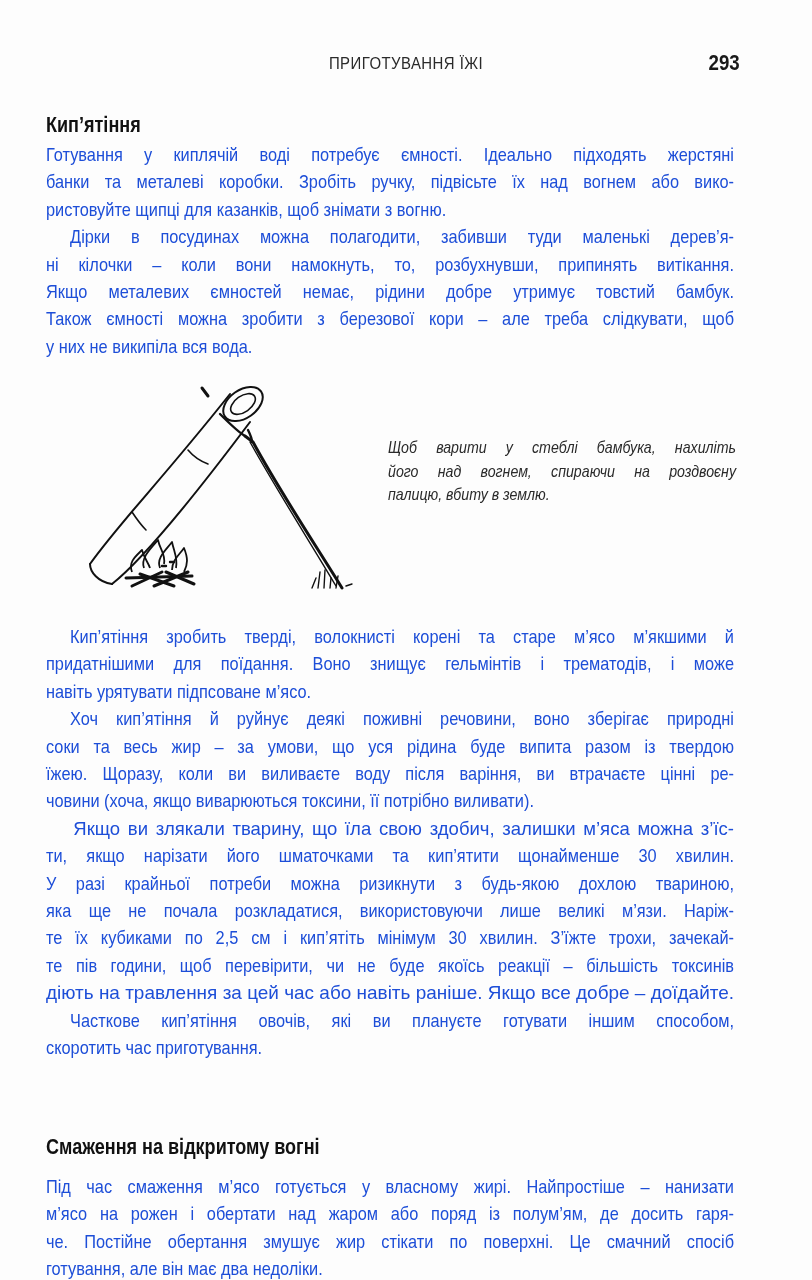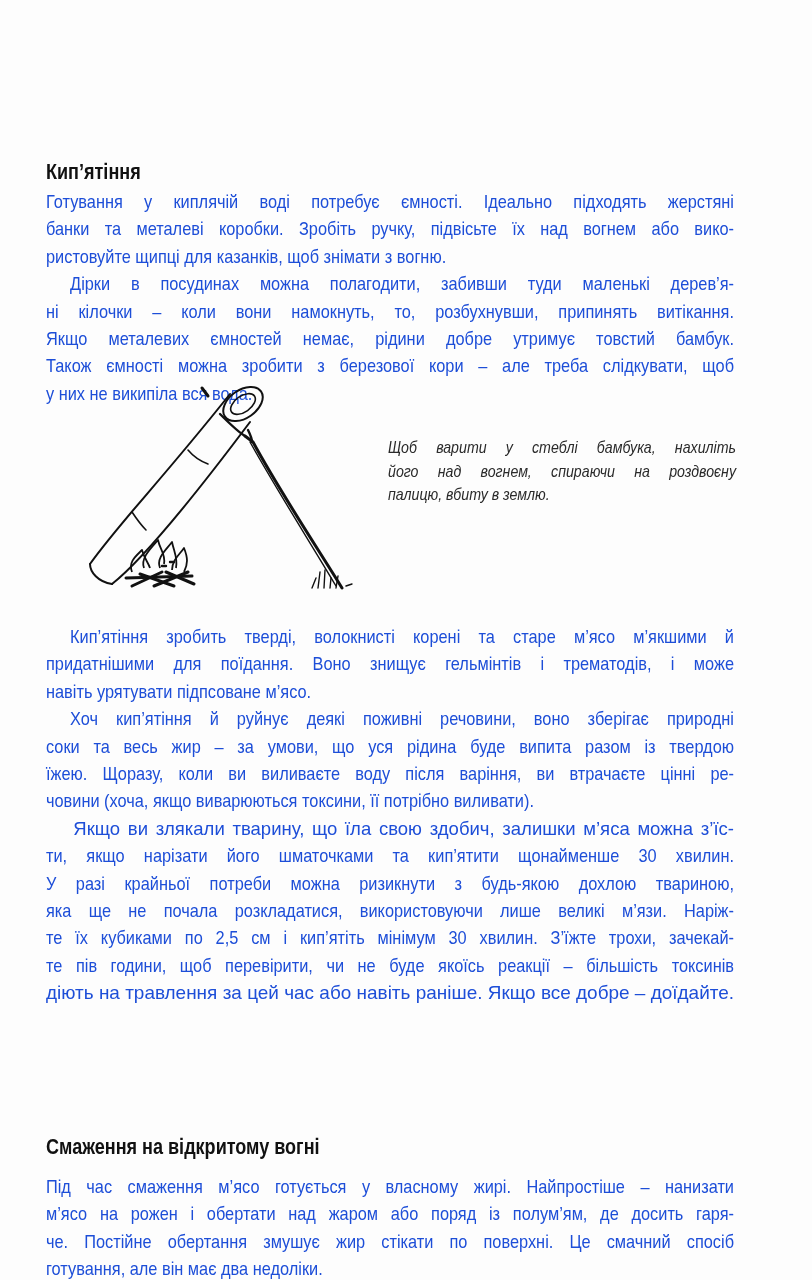--- a/index.html
+++ b/index.html
@@ -111,22 +111,26 @@
       text-align: justify;
       text-align-last: justify;
     }
     .caption .line.last { text-align-last: left; }
   </style>
 </head>
 <body>
 
 <div class="page">
 
-
-  <div class="text-block" style="top:110px;margin-top:47px;">
+  <div class="running-head">
+    <div class="running-title">ПРИГОТУВАННЯ ЇЖІ</div>
+    <div class="page-number">293</div>
+  </div>
+
+  <div class="text-block" style="top:110px;">
     <h2>Кип’ятіння</h2>
     <p style="margin-top:1px;">
       <span class="line" style="display: block; text-align: justify; text-align-last: justify; transform: scaleX(0.86); width: 800px;">Готування у киплячій воді потребує ємності. Ідеально підходять жерстяні</span>
       <span class="line" style="display: block; text-align: justify; text-align-last: justify; transform: scaleX(0.86); width: 800px;">банки та металеві коробки. Зробіть ручку, підвісьте їх над вогнем або вико-</span>
       <span class="line last" style="display: block; text-align: left; text-align-last: left; transform: scaleX(0.86); width: auto;">ристовуйте щипці для казанків, щоб знімати з вогню.</span>
     </p>
     <p>
       <span class="line indent" style="display: block; text-align: justify; text-align-last: justify; transform: scaleX(0.86); width: 800px;">Дірки в посудинах можна полагодити, забивши туди маленькі дерев’я-</span>
       <span class="line" style="display: block; text-align: justify; text-align-last: justify; transform: scaleX(0.86); width: 800px;">ні кілочки – коли вони намокнуть, то, розбухнувши, припинять витікання.</span>
       <span class="line" style="display: block; text-align: justify; text-align-last: justify; transform: scaleX(0.86); width: 800px;">Якщо металевих ємностей немає, рідини добре утримує товстий бамбук.</span>
@@ -196,20 +200,24 @@
     </p>
     <p>
       <span class="line indent" style="display: block; text-align: justify; text-align-last: justify; transform: scaleX(0.974889); width: 705.721px;">Якщо ви злякали тварину, що їла свою здобич, залишки м’яса можна з’їс-</span>
       <span class="line" style="display: block; text-align: justify; text-align-last: justify; transform: scaleX(0.86); width: 800px;">ти, якщо нарізати його шматочками та кип’ятити щонайменше 30 хвилин.</span>
       <span class="line" style="display: block; text-align: justify; text-align-last: justify; transform: scaleX(0.86); width: 800px;">У разі крайньої потреби можна ризикнути з будь-якою дохлою твариною,</span>
       <span class="line" style="display: block; text-align: justify; text-align-last: justify; transform: scaleX(0.86); width: 800px;">яка ще не почала розкладатися, використовуючи лише великі м’язи. Наріж-</span>
       <span class="line" style="display: block; text-align: justify; text-align-last: justify; transform: scaleX(0.86); width: 800px;">те їх кубиками по 2,5 см і кип’ятіть мінімум 30 хвилин. З’їжте трохи, зачекай-</span>
       <span class="line" style="display: block; text-align: justify; text-align-last: justify; transform: scaleX(0.86); width: 800px;">те пів години, щоб перевірити, чи не буде якоїсь реакції – більшість токсинів</span>
       <span class="line" style="display: block; text-align: justify; text-align-last: justify; transform: scaleX(0.997101); width: 690px;">діють на травлення за цей час або навіть раніше. Якщо все добре – доїдайте.</span>
     </p>
+    <p>
+      <span class="line indent" style="display: block; text-align: justify; text-align-last: justify; transform: scaleX(0.86); width: 800px;">Часткове кип’ятіння овочів, які ви плануєте готувати іншим способом,</span>
+      <span class="line last" style="display: block; text-align: left; text-align-last: left; transform: scaleX(0.86); width: auto;">скоротить час приготування.</span>
+    </p>
   </div>
 
   <div class="text-block" style="top:1132px;">
     <h2>Смаження на відкритому вогні</h2>
     <p style="margin-top:11px;">
       <span class="line" style="display: block; text-align: justify; text-align-last: justify; transform: scaleX(0.86); width: 800px;">Під час смаження м’ясо готується у власному жирі. Найпростіше – нанизати</span>
       <span class="line" style="display: block; text-align: justify; text-align-last: justify; transform: scaleX(0.86); width: 800px;">м’ясо на рожен і обертати над жаром або поряд із полум’ям, де досить гаря-</span>
       <span class="line" style="display: block; text-align: justify; text-align-last: justify; transform: scaleX(0.86); width: 800px;">че. Постійне обертання змушує жир стікати по поверхні. Це смачний спосіб</span>
       <span class="line last" style="display: block; text-align: left; text-align-last: left; transform: scaleX(0.86); width: auto;">готування, але він має два недоліки.</span>
     </p>

